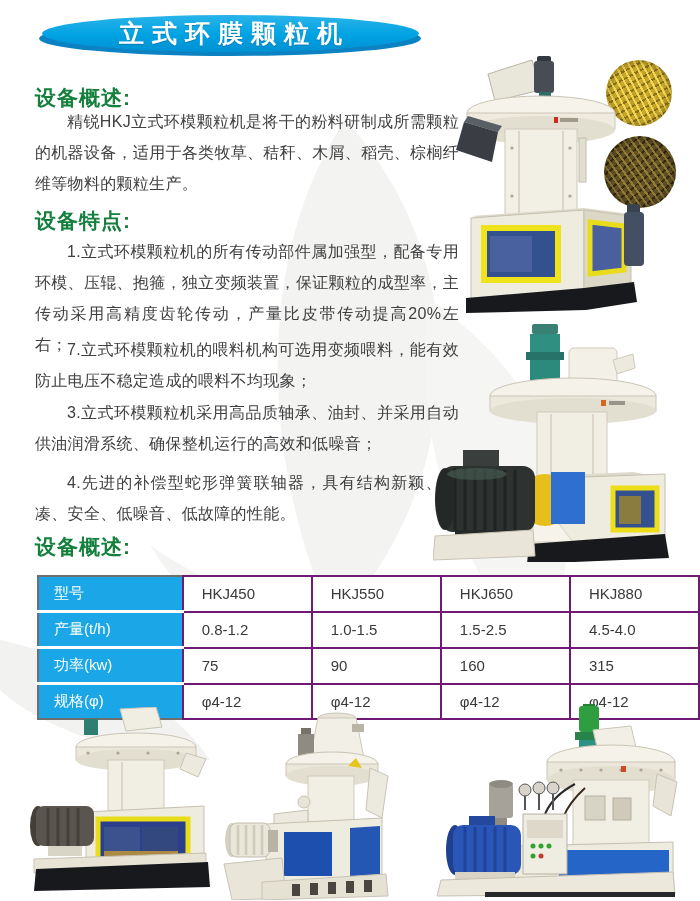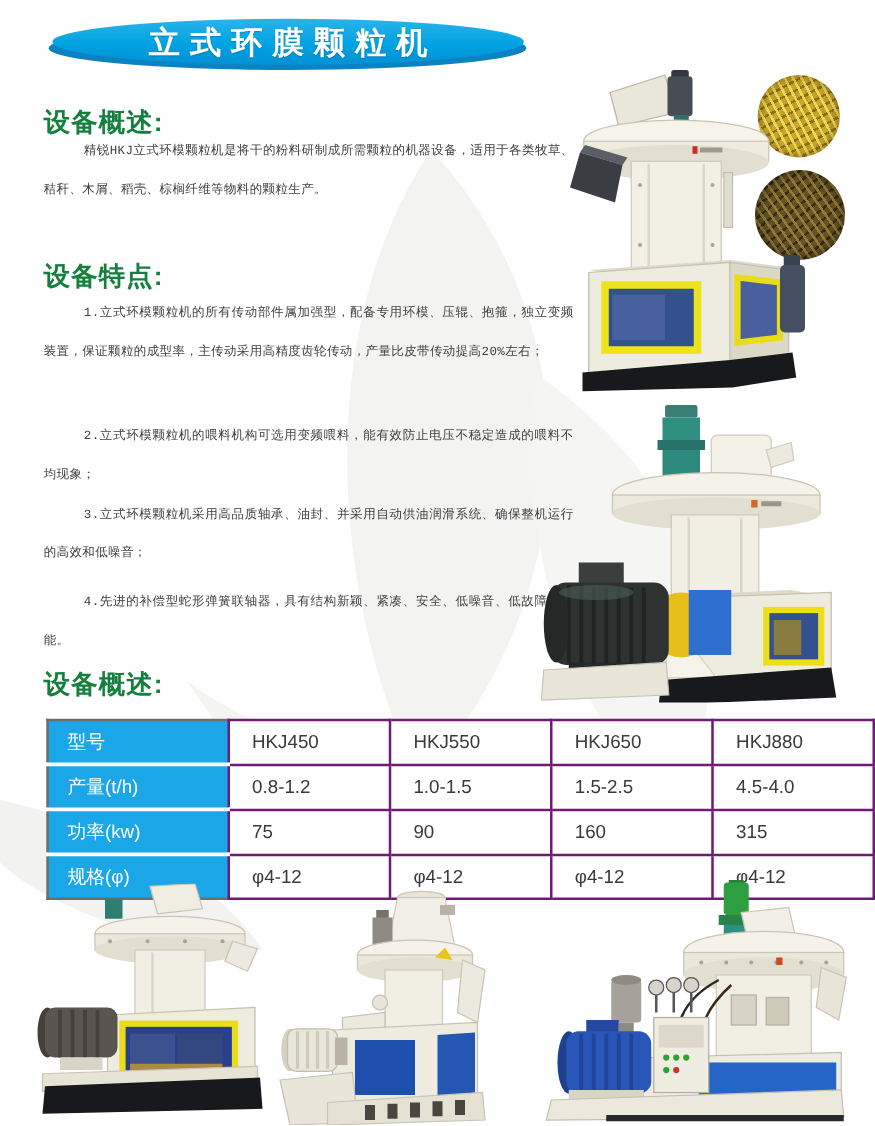--- a/index.html
+++ b/index.html
@@ -11,22 +11,22 @@
   .banner{position:absolute;left:42px;top:15px;width:377px;height:37px;}
   .banner::before{content:"";position:absolute;left:-3px;top:6px;right:-2px;bottom:-4px;
     border-radius:50%;background:var(--banner_blue_dark,#0d82c2);}
   .banner-face{position:absolute;inset:0;border-radius:50%;
     background:linear-gradient(180deg,#2ab4ea 0%,var(--banner_blue,#00a2e2) 55%,#0091d3 100%);
     display:flex;align-items:center;justify-content:center;}
   .banner-face span{color:#fff;font-size:25px;font-weight:bold;letter-spacing:8px;text-indent:8px;
     text-shadow:0 1px 1px rgba(0,60,100,.35);white-space:nowrap;}
   
   .sec{position:absolute;left:35px;margin:0;font-size:21px;font-weight:bold;color:#15803d;letter-spacing:1px;}
-  .para{position:absolute;left:35px;width:424px;margin:0;font-size:10px;line-height:31px;
-    text-align:justify;text-indent:32px;color:#404040;letter-spacing:.3px;font-family:Liberation Mono, monospace;}
+  .para{position:absolute;left:35px;width:424px;margin:0;font-size:16px;line-height:31px;
+    text-align:justify;text-indent:32px;color:#404040;letter-spacing:.3px;}
   
   table.params{position:absolute;left:37px;top:575px;border-collapse:collapse;
     font-size:15px;border:2px solid #6e6e6e;background:#fff;}
   table.params td{border:2px solid #701a75;width:116px;height:33px;padding:0 0 0 18px;color:#3a3a3a;}
   table.params th{width:140px;height:33px;padding:0 0 0 15px;text-align:left;font-weight:normal;
     background:var(--table_header_blue,#1ba7e7);color:#fff;
     border-top:3px solid #fff;border-bottom:3px solid #fff;border-right:1px solid #6e6e6e;}
   table.params tr:first-child th{border-top:none;}
   table.params tr:last-child th{border-bottom:none;}
   
@@ -62,21 +62,21 @@
     <div class="banner-face">
       <span>立式环膜颗粒机</span>
     </div>
   </div>
 
   <h2 class="sec" style="top:84px">设备概述:</h2>
   <p class="para" style="top:106px">精锐HKJ立式环模颗粒机是将干的粉料研制成所需颗粒的机器设备，适用于各类牧草、秸秆、木屑、稻壳、棕榈纤维等物料的颗粒生产。</p>
 
   <h2 class="sec" style="top:207px">设备特点:</h2>
   <p class="para" style="top:236px">1.立式环模颗粒机的所有传动部件属加强型，配备专用环模、压辊、抱箍，独立变频装置，保证颗粒的成型率，主传动采用高精度齿轮传动，产量比皮带传动提高20%左右；</p>
-  <p class="para" style="top:334px">2.立式环模颗粒机的喂料机构可选用变频喂料，能有效防止电压不稳定造成的喂料不均现象；</p>
+  <p class="para" style="top:334px">7.立式环模颗粒机的喂料机构可选用变频喂料，能有效防止电压不稳定造成的喂料不均现象；</p>
   <p class="para" style="top:397px">3.立式环模颗粒机采用高品质轴承、油封、并采用自动供油润滑系统、确保整机运行的高效和低噪音；</p>
   <p class="para" style="top:467px">4.先进的补偿型蛇形弹簧联轴器，具有结构新颖、紧凑、安全、低噪音、低故障的性能。</p>
 
   <h2 class="sec" style="top:533px">设备概述:</h2>
 
   <table class="params">
     <tbody>
       <tr>
         <th>型号</th>
         <td>HKJ450</td>

